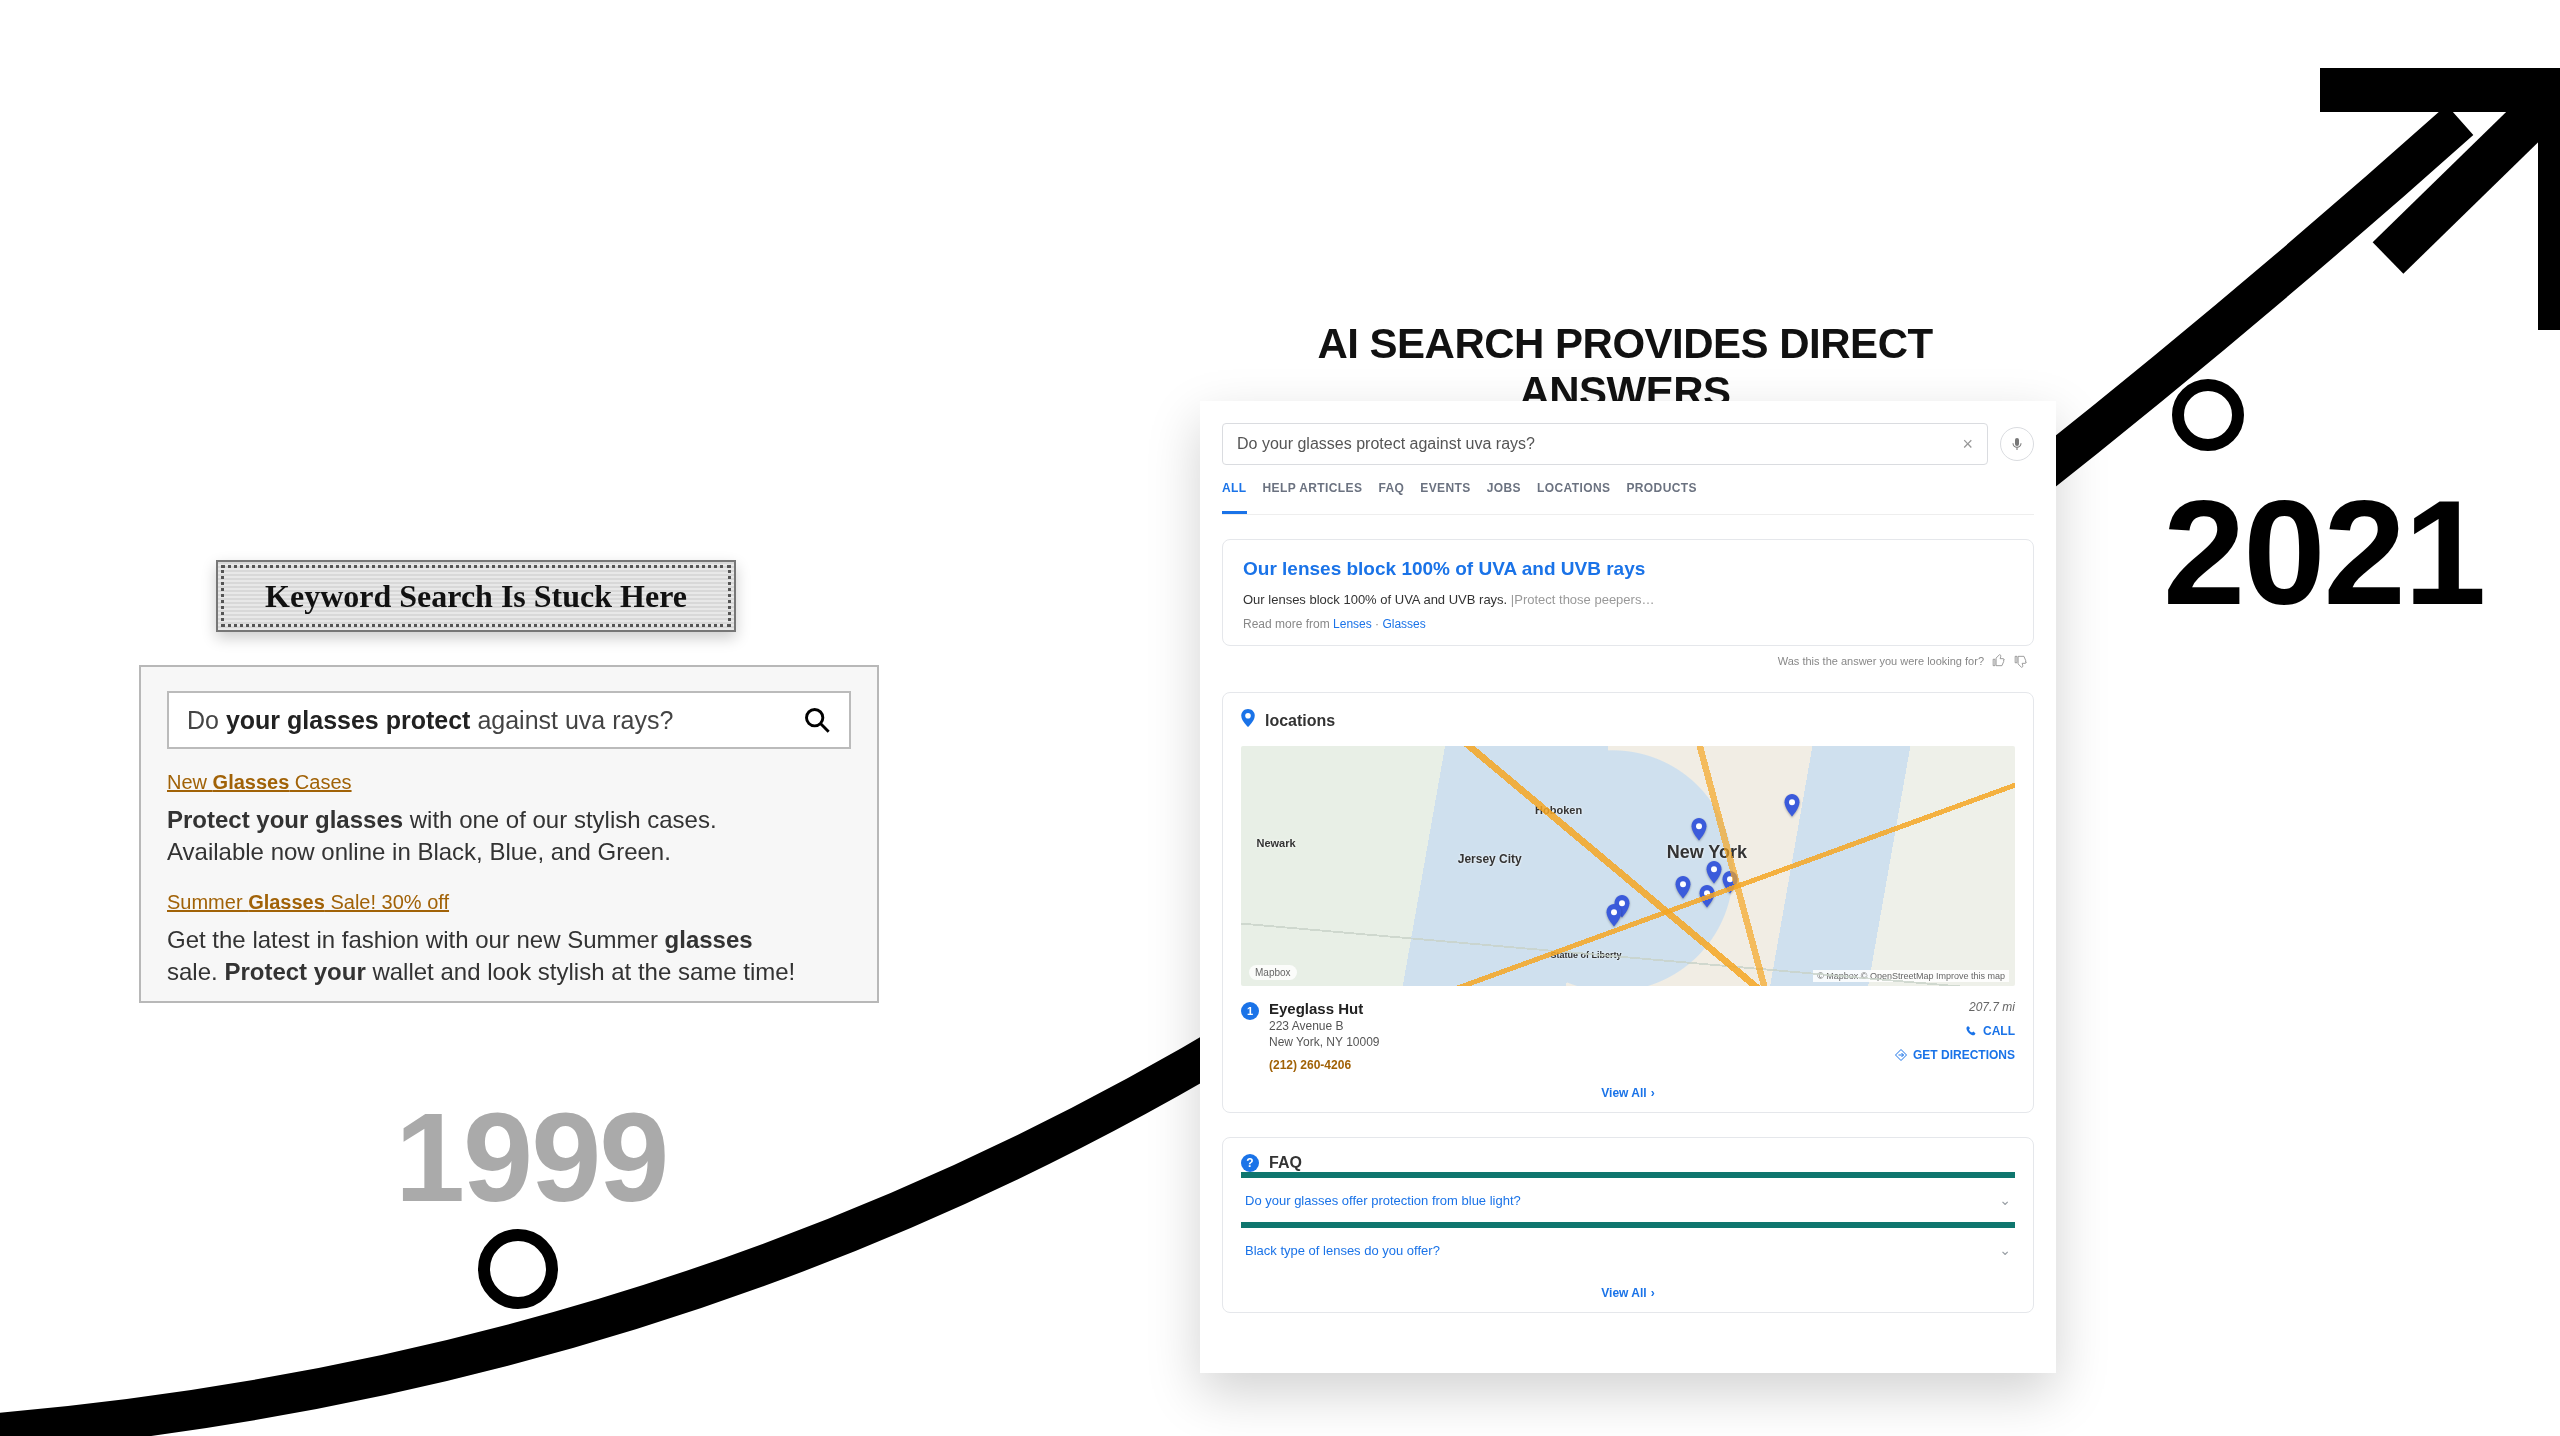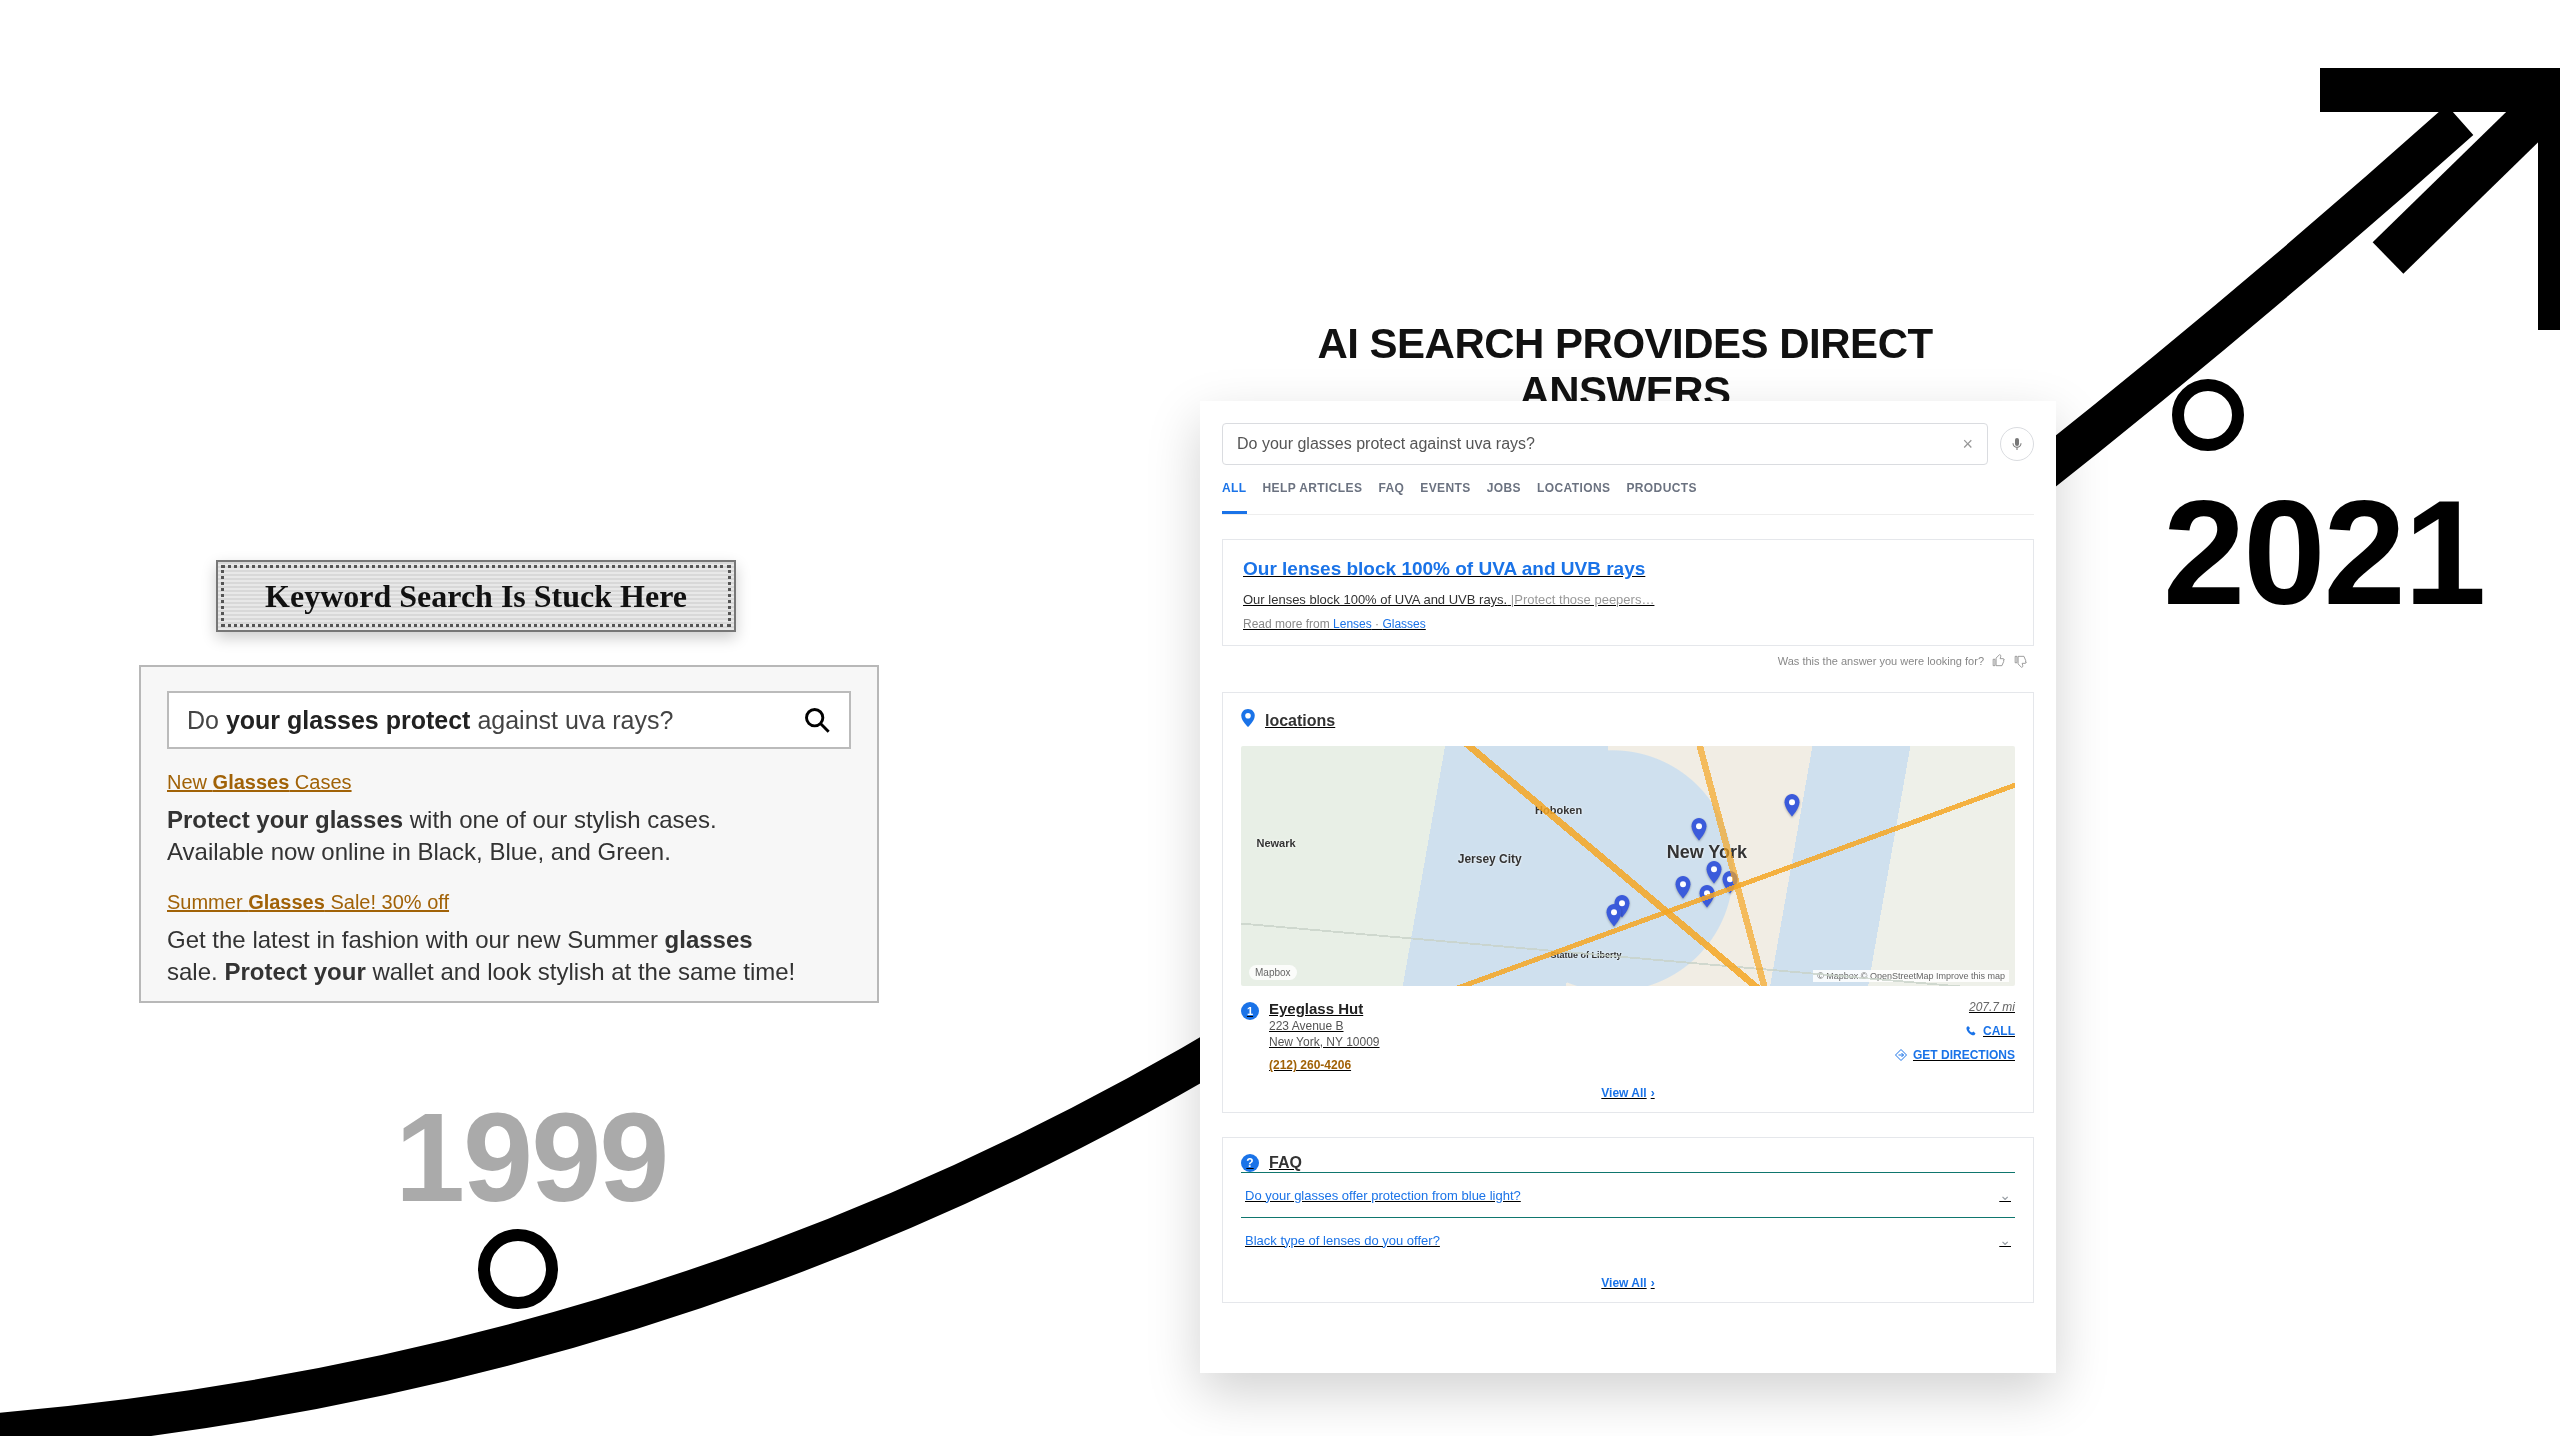--- a/index.html
+++ b/index.html
@@ -61,21 +61,21 @@
   .m-clear { color:#999; font-size:18px; }
   .m-voice {
     width:34px; height:34px; border:1px solid #DADCE0; border-radius:50%;
     display:flex; align-items:center; justify-content:center; color:#666; font-size:14px;
   }
 
   .m-tabs { display:flex; gap:16px; margin-top:16px; border-bottom:1px solid #eee; height:34px; }
   .m-tab { font-size:12px; font-weight:700; color:#6B7280; letter-spacing:0.4px; padding-bottom:10px; }
   .m-tab.active { color:#1A73E8; border-bottom:3px solid #1A73E8; }
 
-  .m-card { border:1px solid #E5E7EB; border-radius:0; margin-top:24px; padding:18px 20px 14px;text-decoration:underline; }
+  .m-card { border:1px solid #E5E7EB; border-radius:8px; margin-top:24px; padding:18px 20px 14px; }
   .m-answer-title { color:#1A73E8; font-size:19px; font-weight:600; }
   .m-answer-sub { color:#333; font-size:13px; margin-top:12px; }
   .m-answer-sub .faint { color:#999; }
   .m-answer-more { color:#888; font-size:12px; margin-top:10px; }
   .m-answer-more a { color:#1A73E8; text-decoration:none; }
 
   .m-feedback { text-align:right; font-size:11px; color:#888; margin-top:8px; padding-right:6px; display:flex; justify-content:flex-end; align-items:center; gap:8px; }
   .m-thumb { width:14px; height:14px; }
 
   .m-section-head { display:flex; align-items:center; gap:10px; color:#333; font-size:16px; font-weight:600; }
@@ -108,21 +108,21 @@
   .m-loc-addr { font-size:12px; color:#555; margin-top:2px; }
   .m-loc-phone { font-size:12px; color:#a16207; font-weight:700; margin-top:9px; }
   .m-loc-right { text-align:right; }
   .m-loc-dist { font-size:12px; color:#666; font-style:italic; }
   .m-loc-action { color:#1A73E8; font-size:12px; font-weight:700; margin-top:10px; display:flex; align-items:center; justify-content:flex-end; gap:6px; }
   .m-loc-action svg { width:12px; height:12px; }
 
   .m-viewall { text-align:center; color:#1A73E8; font-size:12px; font-weight:600; margin-top:14px; }
   .m-viewall .chev { margin-left:4px; }
 
-  .m-faq-q { color:#1A73E8; font-size:13px; padding:14px 4px; border-top:1px solid #0f766e; display:flex; justify-content:space-between; align-items:center; }
+  .m-faq-q { color:#1A73E8; font-size:13px; padding:14px 4px; border-top:6px solid #0f766e; display:flex; justify-content:space-between; align-items:center; }
   .m-faq-q:first-of-type { margin-top:10px; }
   .m-faq-chev { color:#9AA0A6; font-size:14px; }
   .m-q-icon { width:18px; height:18px; border-radius:50%; background:#1A73E8; color:#fff; font-size:12px; font-weight:800; display:flex; align-items:center; justify-content:center; }
 </style>
 </head>
 <body>
 
 <svg class="timeline-svg" viewBox="0 0 2560 1436">
   <path d="M -40 1436 Q 700 1380 1300 1000 Q 1900 620 2460 120" stroke="#000" stroke-width="40" fill="none"></path>
   <path d="M 2320 90 L 2560 90 L 2560 330" stroke="#000" stroke-width="44" fill="none" stroke-linejoin="miter"></path>

